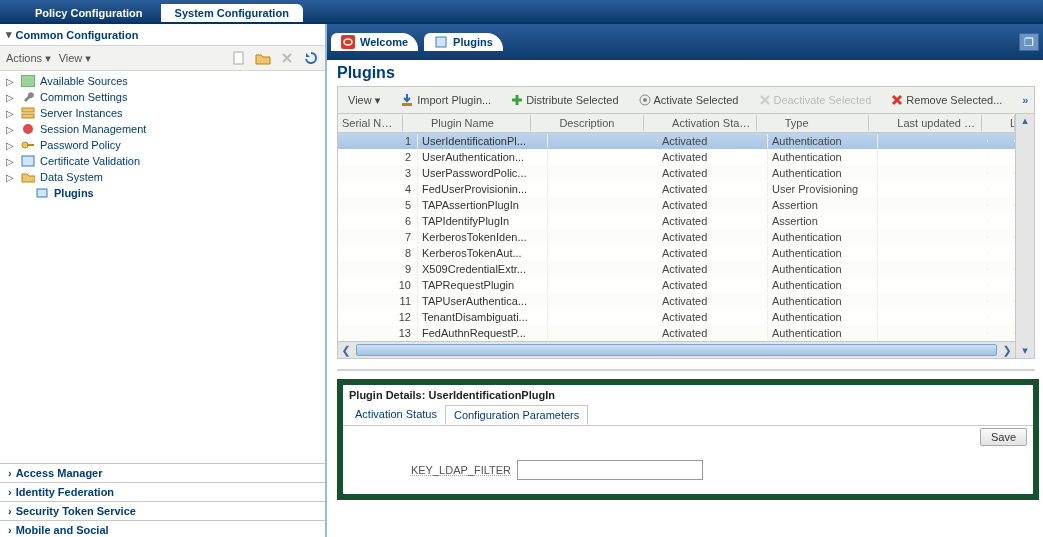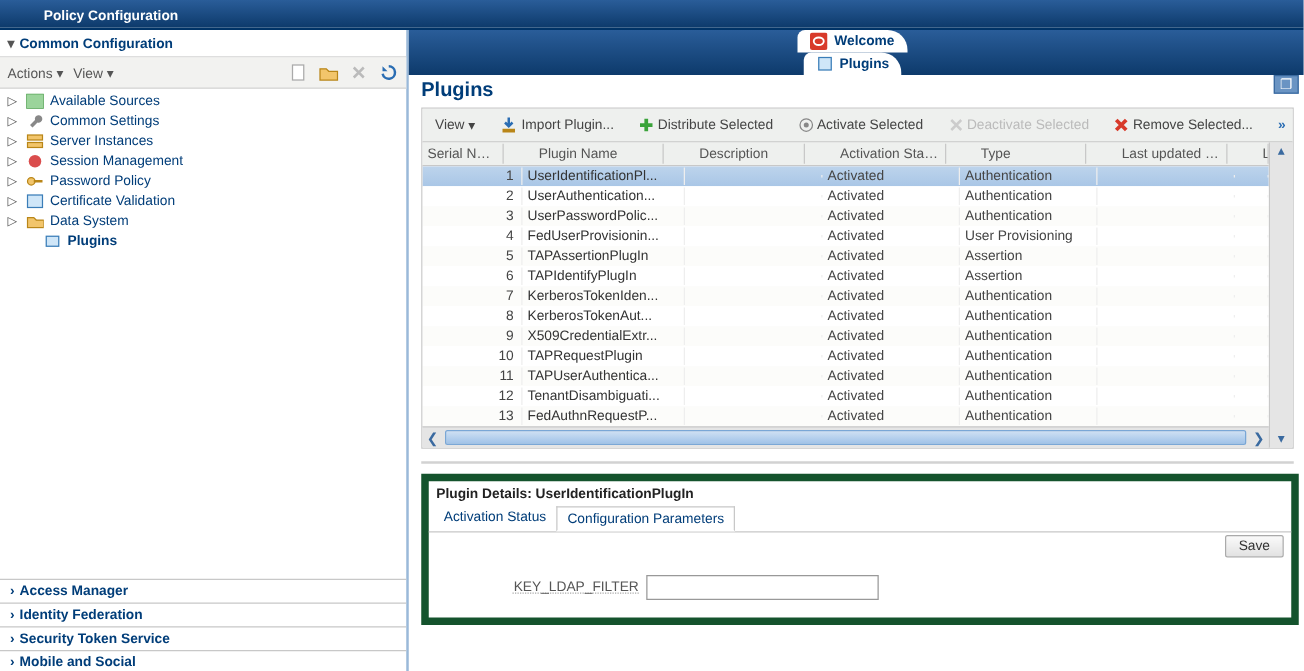--- a/index.html
+++ b/index.html
@@ -79,21 +79,20 @@
 
 .content {
   flex: 1; display: flex; flex-direction: column; min-width:0;
 }
 .content-header {
   background: linear-gradient(#2a5d99, #0d3a6b);
   height: 36px;
   display: flex; align-items: center;
   padding: 0 4px;
   gap: 0;
-  flex-direction: column;
 }
 .ctab {
   background: #fff; color:#003d79; padding: 2px 10px; margin-right:6px; border-radius:6px 16px 0 0; display:flex; align-items:center; gap:5px;
 }
 .ctab .ctab-icon { width:14px;height:14px; display:flex; align-items:center; justify-content:center;}
 .toggle-btn { margin-left:auto; width:18px;height:16px; background:#6a94c3;border:1px solid #3a6aa0; display:flex;align-items:center;justify-content:center;color:#fff;}
 .content-body { flex:1; display:flex; flex-direction:column; padding: 2px 0 0 10px; min-height:0;}
 .page-title { font-size: 16px; font-weight:bold; color:#003d79; padding: 2px 0 4px 0;}
 .grid-wrap { border: 1px solid #c8c8c8; display:flex; flex-direction:column; min-height:0; margin-right:8px;}
 .grid-toolbar {
@@ -135,20 +134,21 @@
 .param-row { display:flex; align-items:center; gap:6px; margin:8px 0;}
 .param-row label { width: 160px; text-align:right; color:#555; text-decoration: underline dotted #aaa;}
 .param-row input { width:180px; height:16px; border:1px solid #999; font-size:11px;}
 svg { display:block; }
 </style>
 </head>
 <body>
 
 <div class="top-tabs">
   <div class="top-tab">Policy Configuration</div>
+  <div class="top-tab active">System Configuration</div>
 </div>
 
 <div class="main">
 
   <div class="sidebar">
     <div class="panel-title">
       <span class="chev">▾</span>
       <span>Common Configuration</span>
     </div>
     <div class="sidebar-toolbar">

